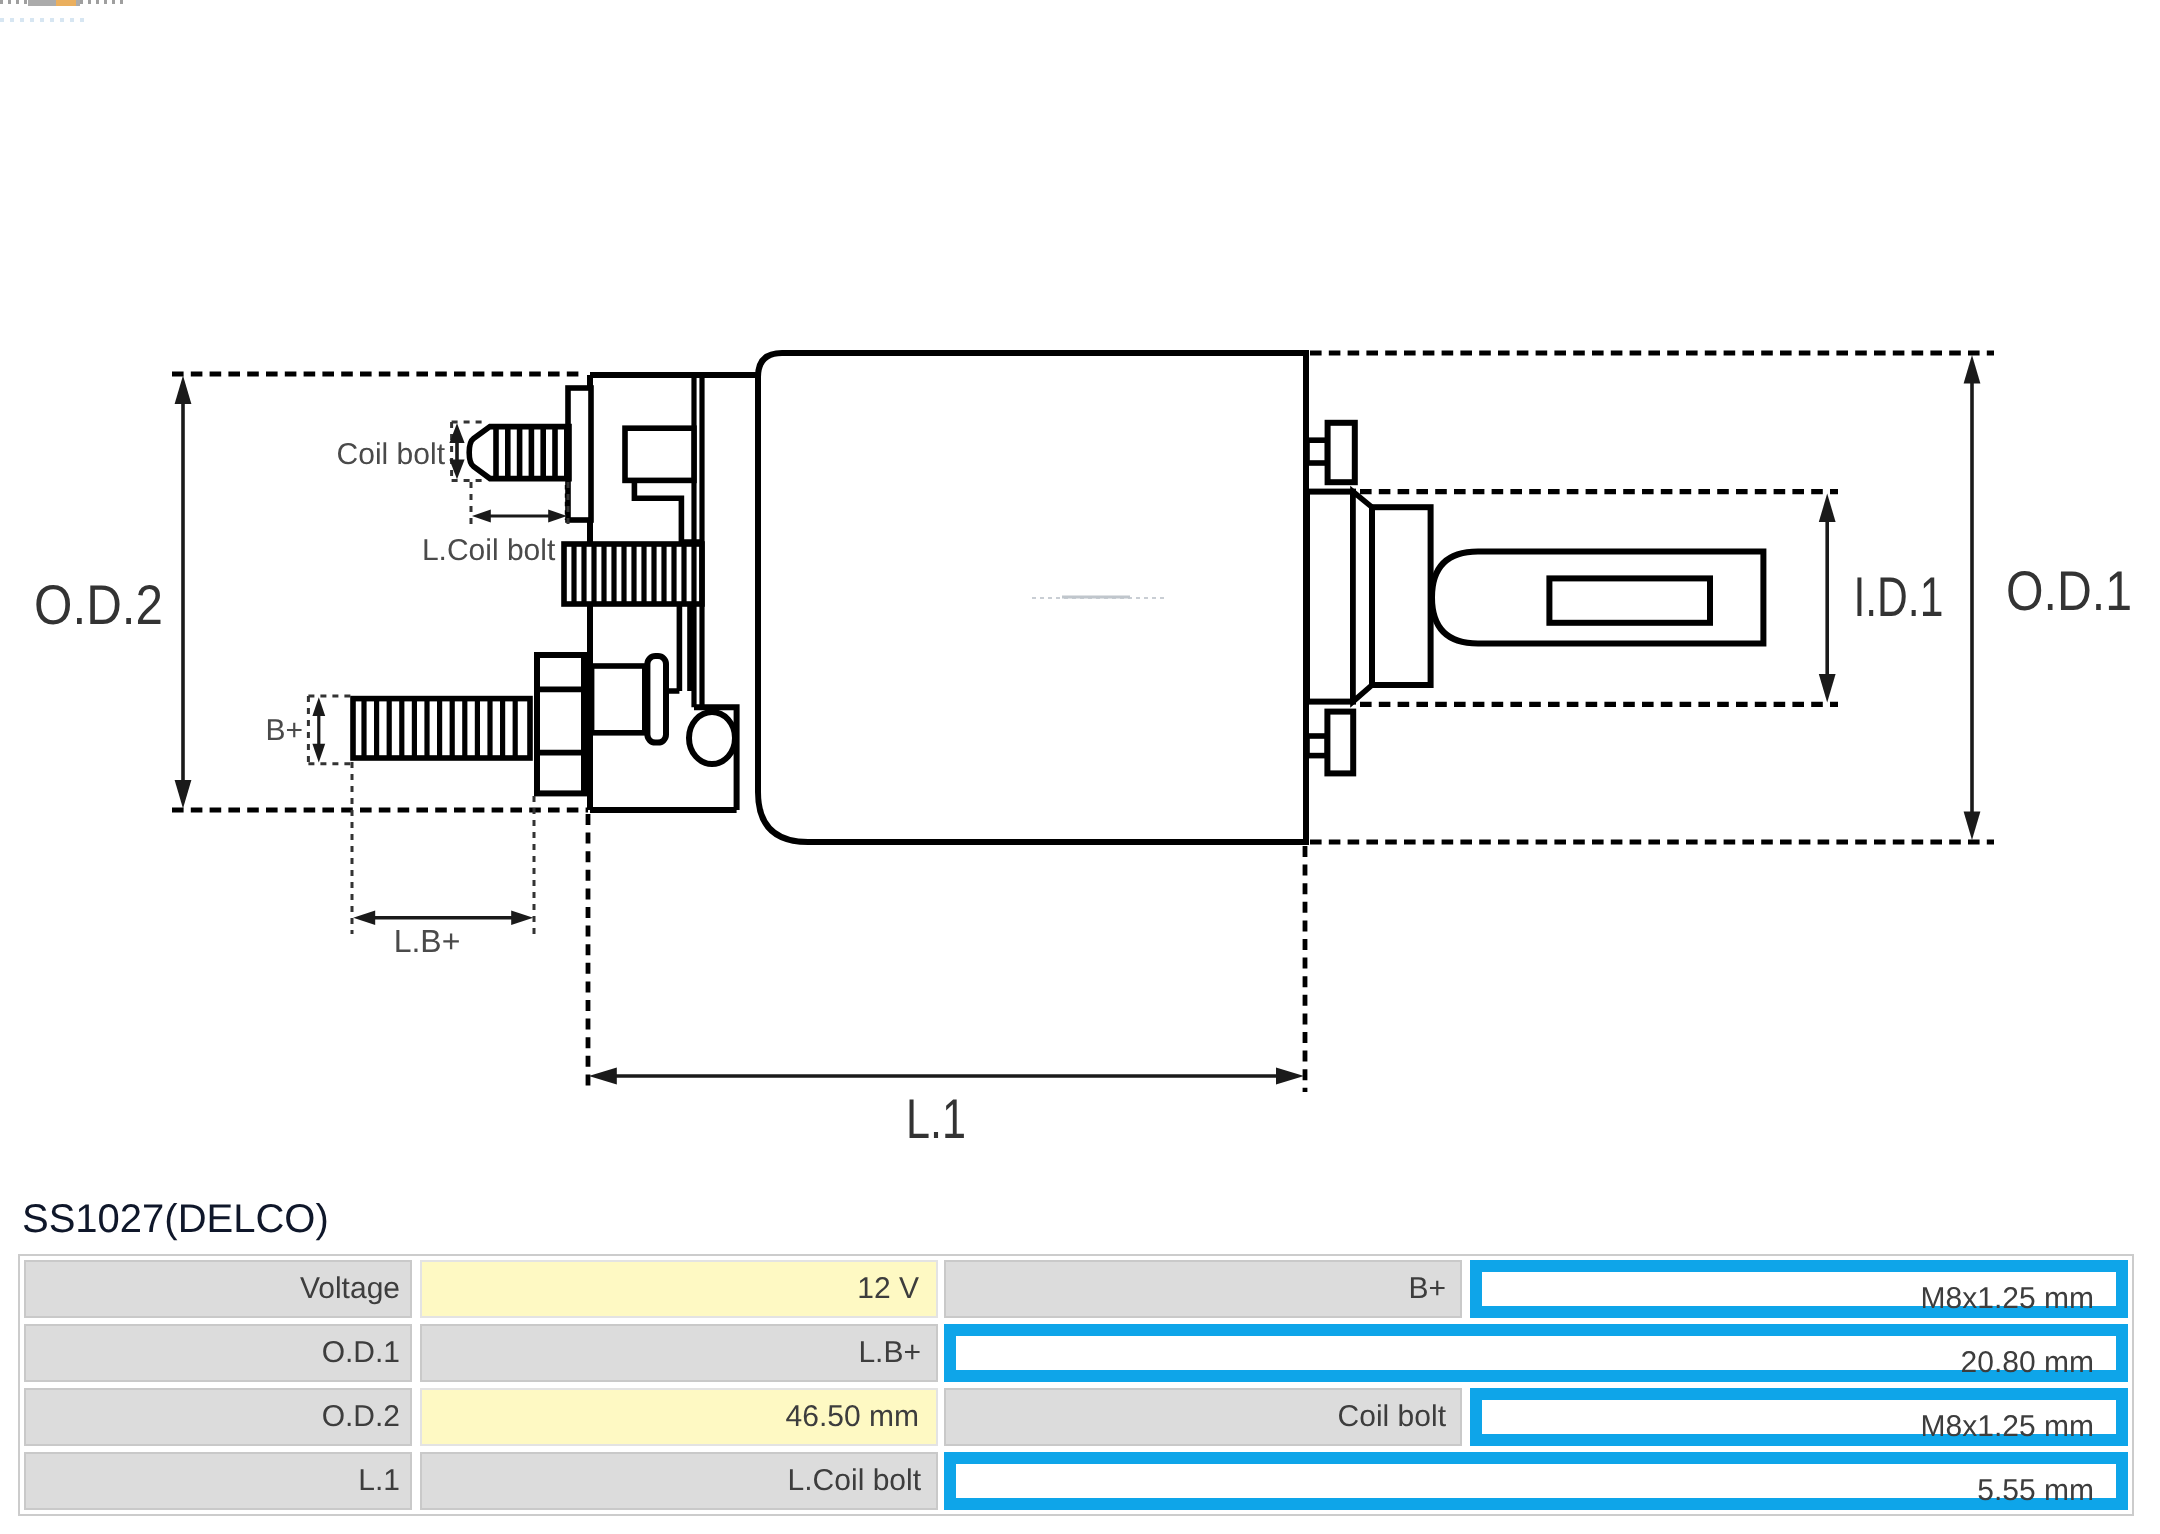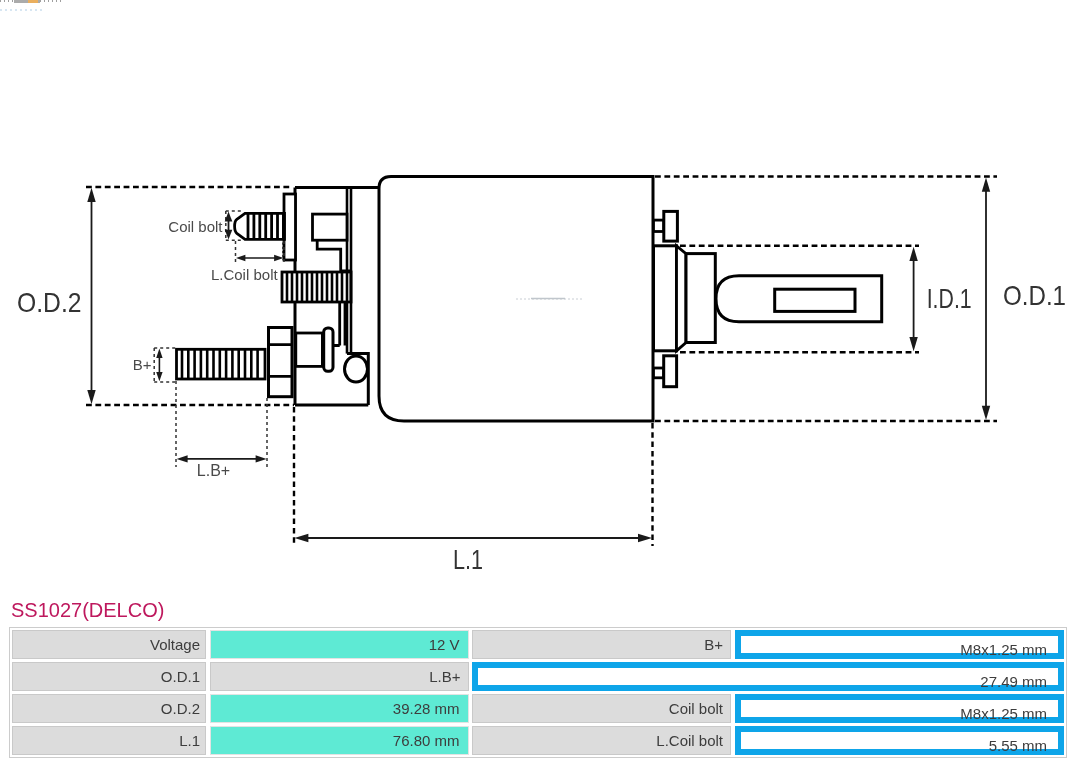--- a/index.html
+++ b/index.html
@@ -1,23 +1,23 @@
 <!DOCTYPE html>
 <html><head>
 <meta charset="utf-8">
 <style>
 html,body{margin:0;padding:0;background:#fff;width:1080px;height:767px;overflow:hidden}
 body{font-family:"Liberation Sans",sans-serif;position:relative}
-#title{position:absolute;left:11px;top:599px;font-size:20px;color:#be185d;letter-spacing:0px}
+#title{position:absolute;left:11px;top:599px;font-size:20px;color:#0f172a;letter-spacing:0px}
 #spec{position:absolute;left:9px;top:627px;width:1058px;box-sizing:border-box;border:1px solid #cccccc;background:#fff;padding:2px}
 .row{display:flex;gap:3.5px;margin-bottom:3px}
 .row:last-child{margin-bottom:0}
 .c{height:29px;line-height:28px;font-size:15px;color:#3d3d3d;text-align:right;box-sizing:border-box}
 .l1{width:194px;background:#dcdcdc;border:1px solid #c9c9c9;padding-right:5px}
-.v1{width:259px;background:#5eead4;border:1px solid #e3e3e3;padding-right:8px}
+.v1{width:259px;background:#fef9c3;border:1px solid #e3e3e3;padding-right:8px}
 .l2{width:259px;background:#dcdcdc;border:1px solid #c9c9c9;padding-right:7px}
 .v2{flex:1;background:#fff;border:6px solid #0ea5e9;padding-right:11px}
 </style>
 </head>
 <body>
 
 <div style="position:absolute;left:0;top:0;width:62px;height:2px;background:repeating-linear-gradient(90deg,#9f9f9f 0 1.5px,#fff 1.5px 4px)"></div>
 
 <div style="position:absolute;left:14px;top:0;width:26px;height:2.5px;background:#ababab"></div>
 
@@ -241,29 +241,28 @@
   <div class="row">
     <div class="c l1">Voltage</div>
       <div class="c v1">12 V</div>
       <div class="c l2">B+</div>
       <div class="c v2">M8x1.25 mm</div>
   </div>
 
   <div class="row">
     <div class="c l1">O.D.1</div>
       <div class="c l2">L.B+</div>
-      <div class="c v2">27.49 mm</div>
+      <div class="c v2">20.80 mm</div>
   </div>
 
   <div class="row">
     <div class="c l1">O.D.2</div>
-      <div class="c v1">39.28 mm</div>
+      <div class="c v1">46.50 mm</div>
       <div class="c l2">Coil bolt</div>
       <div class="c v2">M8x1.25 mm</div>
   </div>
 
   <div class="row">
     <div class="c l1">L.1</div>
-      <div class="c v1">76.80 mm</div>
       <div class="c l2">L.Coil bolt</div>
       <div class="c v2">5.55 mm</div>
   </div>
 </div>
 
 </body></html>

